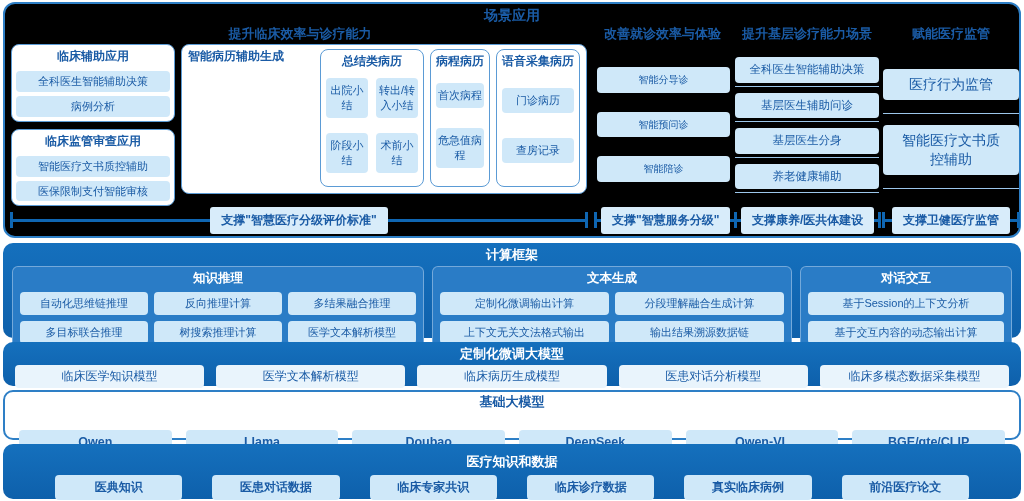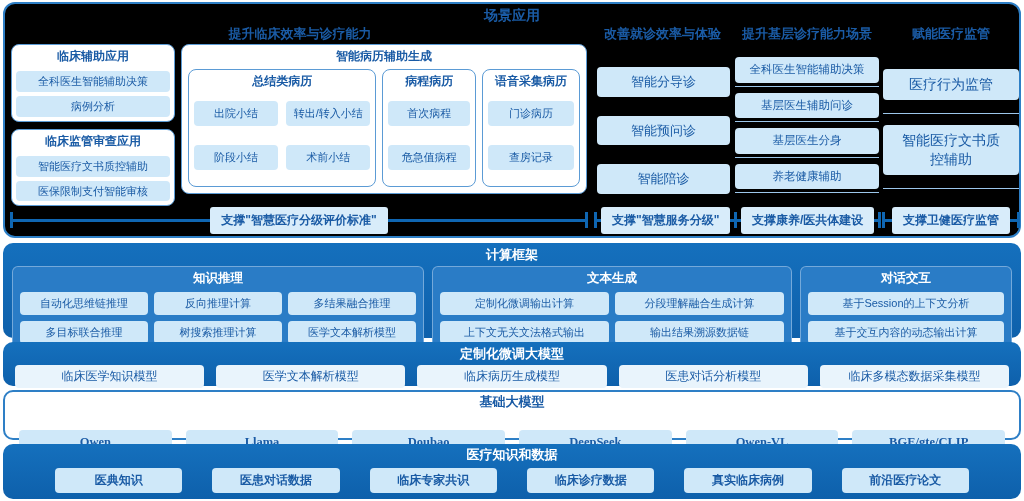--- a/index.html
+++ b/index.html
@@ -41,34 +41,34 @@
   .obox { border:1px solid #5b9bd5; border-radius:8px; padding:2px 4px 4px; background:#fff; }
   .obox-title { font-size:12px; font-weight:bold; color:#1a5ba5; text-align:center;
                 padding:1px 0 2px; white-space:nowrap; }
 
   
   .c1-left { position:absolute; left:6px; top:40px; width:164px; }
   .c1-left .obox { margin-bottom:7px; }
   .c1-left .chip { margin-top:4px; }
 
   .c1-right { position:absolute; left:176px; top:40px; width:406px; height:150px;
-              display:flex; flex-direction:column; padding:2px 6px 6px; }
+              display:flex; flex-direction:row; padding:2px 6px 6px;gap:36px; }
   .rb-body { flex:1; display:flex; gap:6px; margin-top:2px; }
   .subbox { border:1px solid #5b9bd5; border-radius:8px; padding:2px 5px 7px;
             display:flex; flex-direction:column; }
   .sb1 { flex:2.05; } .sb2 { flex:0.95; } .sb3 { flex:1; }
   .sb-grid { flex:1; display:grid; gap:9px 8px; align-content:space-evenly; }
   .two { grid-template-columns:1fr 1fr; }
   .one { grid-template-columns:1fr; }
   .sb-grid .chip { padding:5px 2px; }
 
   
   .c2 { position:absolute; left:592px; top:40px; width:133px; display:flex;
         flex-direction:column; gap:19px; padding-top:23px; }
-  .c2 .chip { font-size:13px; padding:6px 2px; }
+  .c2 .chip { font-size:10px; padding:6px 2px; }
 
   .c3 { position:absolute; left:730px; top:40px; width:144px; padding-top:13px; }
   .c3 .chip { font-size:11.5px; padding:5px 2px; margin-bottom:3px; }
   .sep { border-bottom:1px solid #9cc6ea; margin:0 0 6px; }
 
   .c4 { position:absolute; left:878px; top:40px; width:136px; padding-top:25px; }
   .c4 .chip { font-size:14px; padding:6px 2px; }
   .c4 .sep { margin:13px 0 11px; }
   .c4 .chip2 { padding:6px 15px; }
   .c4 .sep.last { margin-top:13px; }
@@ -99,26 +99,26 @@
   .fw-chip { background:#cfe8f9; border-radius:4px; color:#1a5ba5; font-size:11px;
              text-align:center; padding:4px 2px; white-space:nowrap; overflow:hidden; }
 
   
   .ft-row { display:flex; gap:12px; padding:0 12px; }
   .ft-chip { flex:1; background:#e9f4fc; border-radius:4px; color:#1a5ba5; font-size:12px;
              text-align:center; padding:3px 0; white-space:nowrap; }
 
   
   .base-title { color:#1a5ba5; font-weight:bold; font-size:13px; text-align:center; padding:1px 0 3px; }
-  .base-row { display:flex; gap:14px; padding:16px 14px;font-family:Liberation Serif, serif; }
+  .base-row { display:flex; gap:14px; padding:16px 14px; }
   .base-chip { flex:1; background:#cfe8f9; border-radius:4px; color:#1a5ba5; font-size:12.5px;
                font-weight:bold; text-align:center; padding:5px 0; }
 
   
-  .data-title { padding-top:2px; }
+  .data-title { padding-top:9px; }
   .data-row { display:flex; gap:30px; padding:2px 52px 0;font-family:Liberation Serif, serif; }
   .data-chip { flex:1; background:#cfe8f9; border-radius:4px; color:#1a5ba5; font-size:12px;
                font-weight:bold; text-align:center; padding:4px 0; white-space:nowrap; }
 </style>
 </head>
 <body>
 
 <div class="abs scenario">
   <div class="scn-title">场景应用</div>
 

